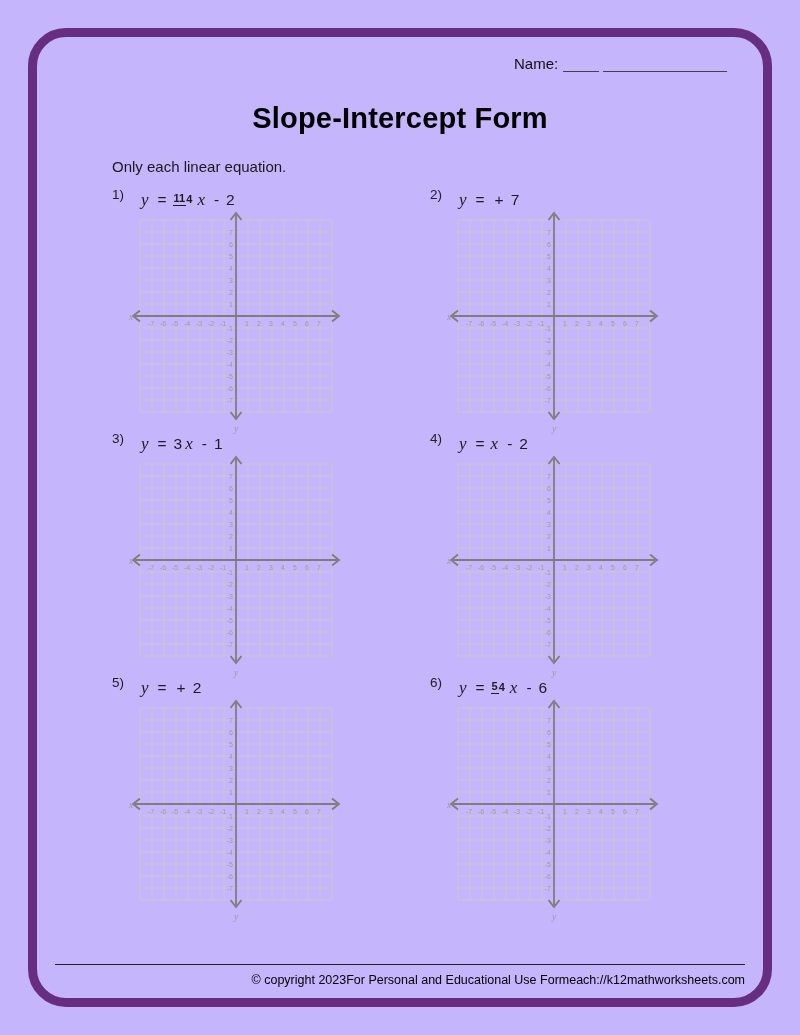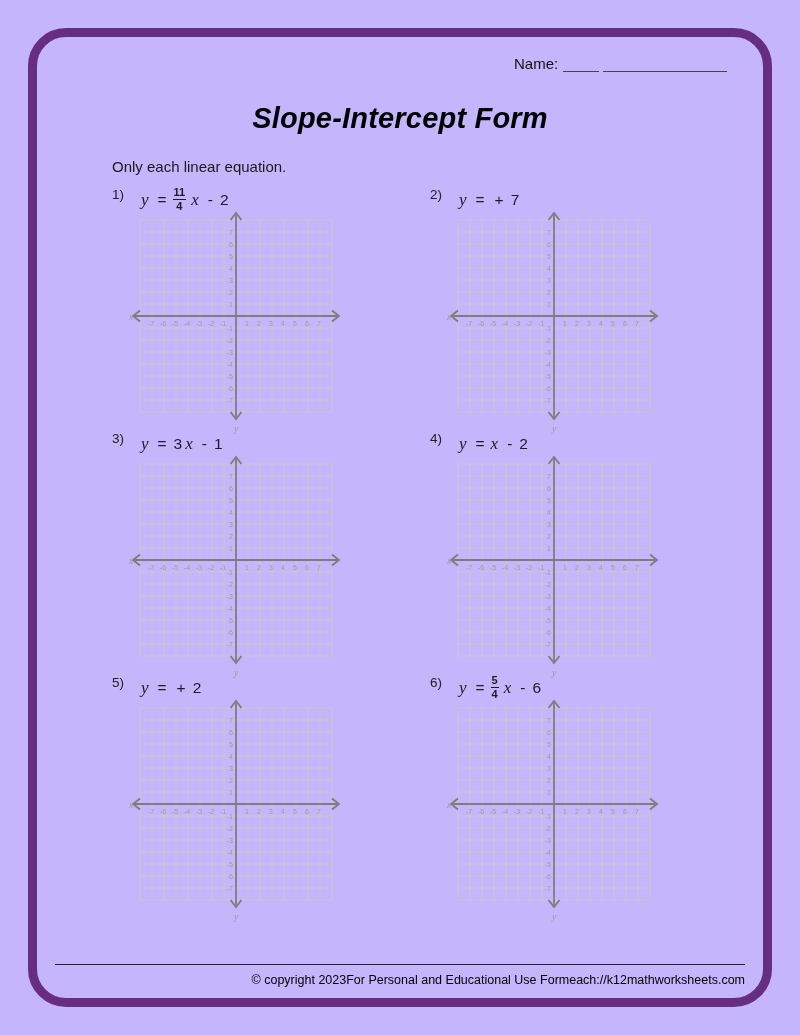--- a/index.html
+++ b/index.html
@@ -17,35 +17,35 @@
   }
   .name-row{
     position:absolute;top:55px;left:514px;font-size:15px;color:#111;
     display:flex;align-items:flex-end;
   }
   .name-line{display:inline-block;border-bottom:1.4px solid #444;height:16px;}
   .name-line.seg1{width:36px;margin-left:5px;}
   .name-line.seg2{width:124px;margin-left:4px;}
   .title{
     position:absolute;top:102px;left:0;right:0;text-align:center;
-    font-size:29px;font-weight:bold;color:#000;letter-spacing:.2px;font-style:italic;
+    font-size:29px;font-weight:bold;color:#000;letter-spacing:.2px;
   }
   .instructions{position:absolute;top:158px;left:112px;font-size:15px;color:#1a1a1a;}
 
   .problem{position:absolute;width:250px;height:255px;}
   .c1{left:110px}.c2{left:428px}
   .r1{top:184px}.r2{top:428px}.r3{top:672px}
 
   .eq-line{position:absolute;top:0;left:2px;display:flex;align-items:center;min-height:32px;}
   .pnum{font-size:13.5px;color:#222;flex:0 0 28px;align-self:flex-start;padding-top:3px;}
   .equation{display:flex;align-items:center;font-size:15.5px;color:var(--eq-color);}
   .eq-var{font-family:"Liberation Serif", serif;font-style:italic;font-size:17px;margin:0 4px 0 1px;}
   .eq-op{margin:0 5px;}
   .eq-num{margin:0 2px;}
-  .eq-frac{display:inline-flex;flex-direction:column;align-items:center;
+  .eq-frac{display:inline-flex;flex-direction:row;align-items:center;
     font-size:11px;line-height:1.15;margin:-2px 4px 0 1px;font-weight:bold;}
   .eq-frac .fnum{border-bottom:1.2px solid var(--eq-color);padding:0 1px;}
   .grid-svg{position:absolute;top:22px;left:16px;width:220px;height:230px;}
 
   .footer-rule{position:absolute;top:964px;left:55px;width:690px;border-top:1.6px solid #222;}
   .footer{
     position:absolute;top:973px;left:55px;width:690px;display:flex;
     justify-content:flex-end;font-size:12.5px;color:#000;
   }
 </style>

